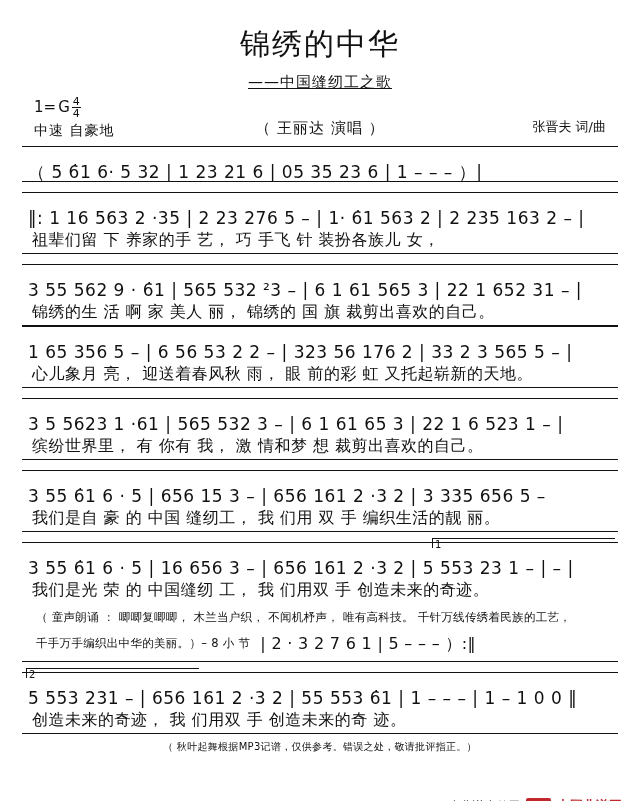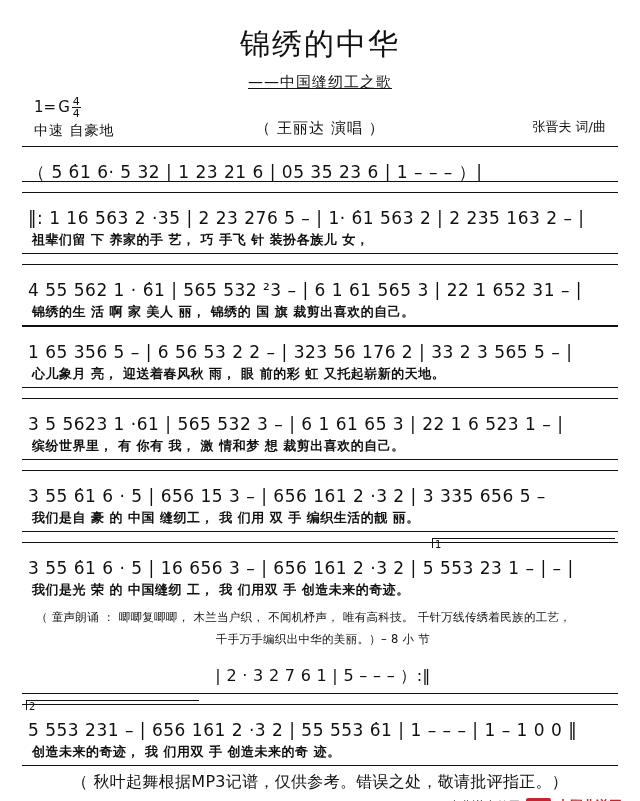--- a/index.html
+++ b/index.html
@@ -82,41 +82,40 @@
   .notes{
     font-size:17px;
     letter-spacing:0.5px;
     line-height:1;
     display:flex;
     align-items:center;
     gap:0px;
     padding-left:6px;
   }
   .lyric{
-    font-size:13px;
+    font-size:16px;
     letter-spacing:0.5px;
     padding-left:10px;
     height:26px;
     display:flex;
     align-items:center;
     font-family:"DejaVu Sans", sans-serif;
-    font-weight:bold;
   }
 
   
   .narration{
     font-size:11.5px;
     font-family:"DejaVu Sans", sans-serif;
     padding:4px 8px 2px 14px;
     line-height:1.9;
     letter-spacing:0.3px;
   }
   .note-footer{
     text-align:center;
-    font-size:16px;
+    font-size:10px;
     font-family:"DejaVu Sans", sans-serif;
     margin-top:6px;
     letter-spacing:0.3px;
   }
 
   .volta{
     position:absolute;
     border-left:1px solid #111;
     border-top:1px solid #111;
     font-size:10px;
@@ -175,21 +174,21 @@
 
   <div class="system" style="margin-top:10px;">
     <div class="sysline">
       <div class="notes">‖: 1 16 563 2 ·35 | 2 23 276 5 – | 1· 6̇1 563 2 | 2 235 163 2 – |</div>
     </div>
     <div class="lyric">祖辈们留    下      养家的手    艺，  巧  手飞      针 装扮各族儿    女，</div>
   </div>
 
   <div class="system" style="margin-top:10px;">
     <div class="sysline">
-      <div class="notes">4 55 562 1 · 6̇1 | 565 532 ²3 – | 6 1 61 565 3 | 22 1 652 31 – |</div>
+      <div class="notes">3 55 562 9 · 6̇1 | 565 532 ²3 – | 6 1 61 565 3 | 22 1 652 31 – |</div>
     </div>
     <div class="lyric">锦绣的生    活   啊 家 美人    丽，  锦绣的  国   旗 裁剪出喜欢的自己。</div>
   </div>
 
   <div class="system" style="">
     <div class="sysline">
       <div class="notes">1 65 356 5 – | 6 56 53 2 2 – | 323 56 176 2 | 33 2 3 565 5 – |</div>
     </div>
     <div class="lyric">心儿象月    亮，     迎送着春风秋  雨，   眼   前的彩    虹 又托起崭新的天地。</div>
   </div>
@@ -209,21 +208,21 @@
   </div>
 
   <div class="system" style="margin-top:10px;">
     <div class="volta" style="left:410px;top:-5px;width:180px;">1</div>
     <div class="sysline">
       <div class="notes">3 55 6̇1 6 · 5 | 16 656 3 – | 656 161 2 ·3 2 | 5 553 23 1 – | – |</div>
     </div>
     <div class="lyric">我们是光  荣   的  中国缝纫  工，   我    们用双   手 创造未来的奇迹。</div>
     <div class="narration">
       <div>（  童声朗诵 ：  唧唧复唧唧，   木兰当户织，   不闻机杼声，  唯有高科技。  千针万线传绣着民族的工艺，</div>
-      <div style="display:flex;align-items:center;gap:10px;flex-direction:column;">
+      <div style="display:flex;align-items:center;gap:10px;">
         <span>千手万手编织出中华的美丽。）– 8 小  节</span>
         <span style="font-size:16px;font-family:'DejaVu Sans',sans-serif;">| 2 · 3 2 7 6 1 | 5 – – – ）:‖</span>
       </div>
     </div>
   </div>
 
   <div class="system" style="margin-top:10px;">
     <div class="volta" style="left:4px;top:-5px;width:170px;">2</div>
     <div class="sysline">
       <div class="notes">5 553 231 – | 656 161 2 ·3 2 | 55 553 6̇1 | 1 – – – | 1 – 1 0 0 ‖</div>

